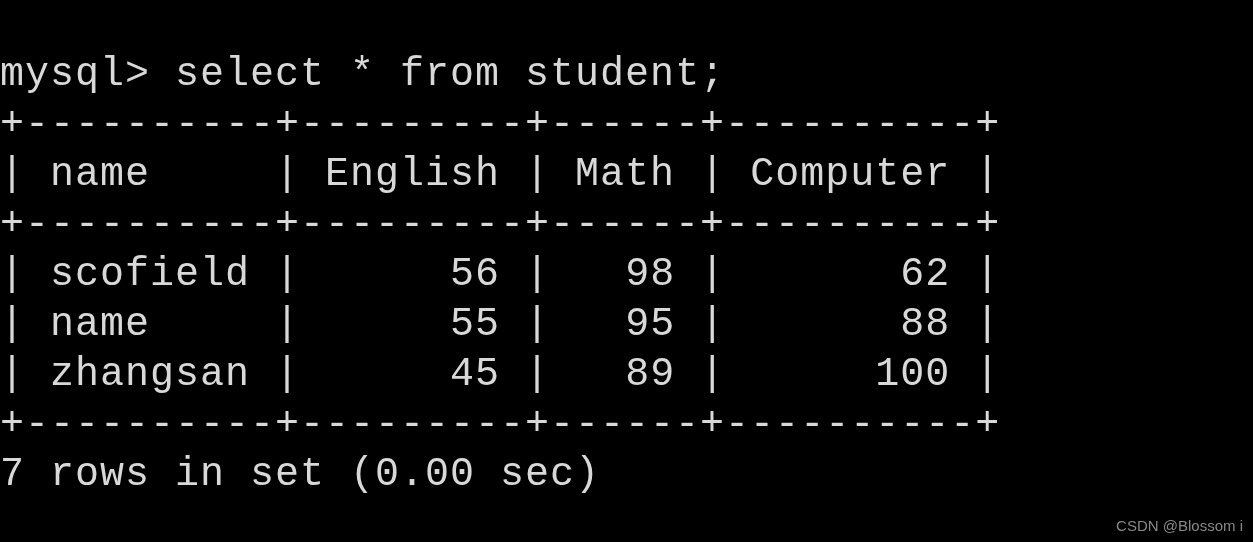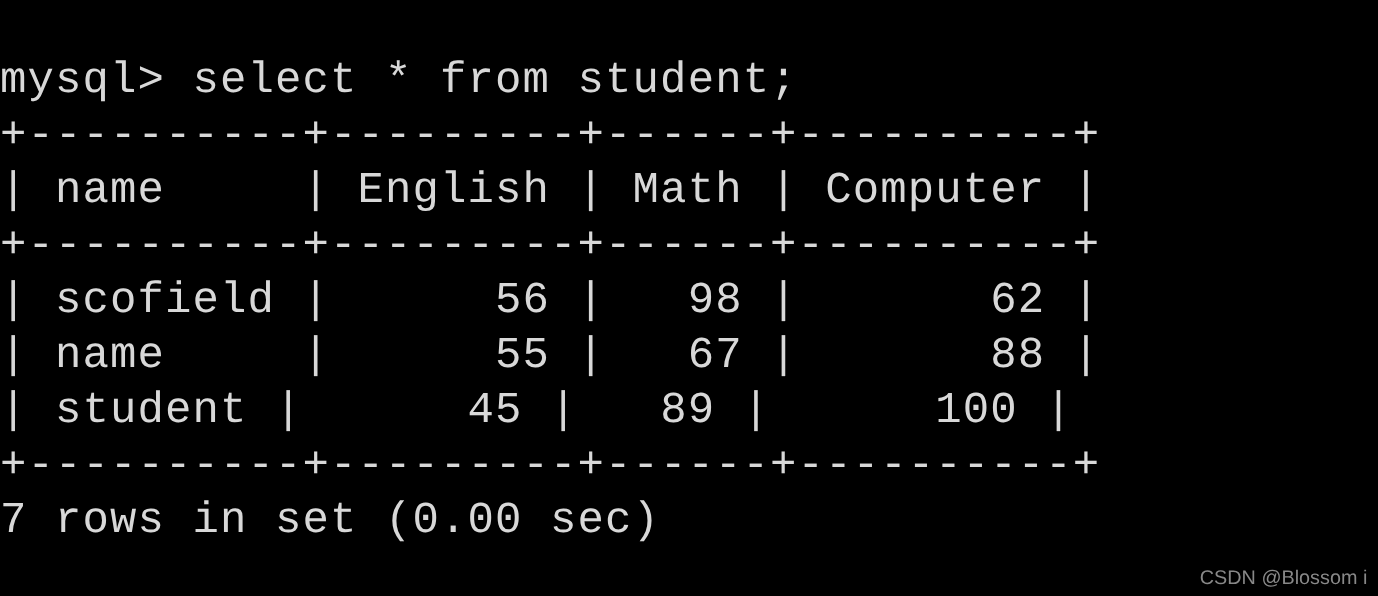--- a/index.html
+++ b/index.html
@@ -26,34 +26,34 @@
     .prompt-line {
       padding-left: 0;
     }
     .table-border {
       color: #d8d8d8;
     }
     .watermark {
       position: absolute;
       bottom: 6px;
       right: 10px;
-      font-size: 18px;
+      font-size: 15px;
       color: #888888;
       font-family: Arial, sans-serif;
       letter-spacing: 0;
     }
   </style>
 </head>
 <body>
 
 <div class="terminal">
 <span class="prompt-line"><span>mysql&gt;</span> <span>select * from student;</span></span>
 <span class="table-border">+----------+---------+------+----------+</span>
 <span>| <span>name</span>     | <span>English</span> | <span>Math</span> | <span>Computer</span> |</span>
 <span class="table-border">+----------+---------+------+----------+</span>
 <span>| <span>scofield</span> |      <span>56</span> |   <span>98</span> |       <span>62</span> |</span>
-<span>| <span>name</span>     |      <span>55</span> |   <span>67</span> |       <span>88</span> |</span>
-<span>| <span>student</span> |      <span>45</span> |   <span>89</span> |      <span>100</span> |</span>
+<span>| <span>name</span>     |      <span>55</span> |   <span>95</span> |       <span>88</span> |</span>
+<span>| <span>zhangsan</span> |      <span>45</span> |   <span>89</span> |      <span>100</span> |</span>
 <span class="table-border">+----------+---------+------+----------+</span>
 <span>7 rows in set (0.00 sec)</span>
 </div>
 
 <div class="watermark">CSDN @Blossom i</div>
 
 </body></html>

